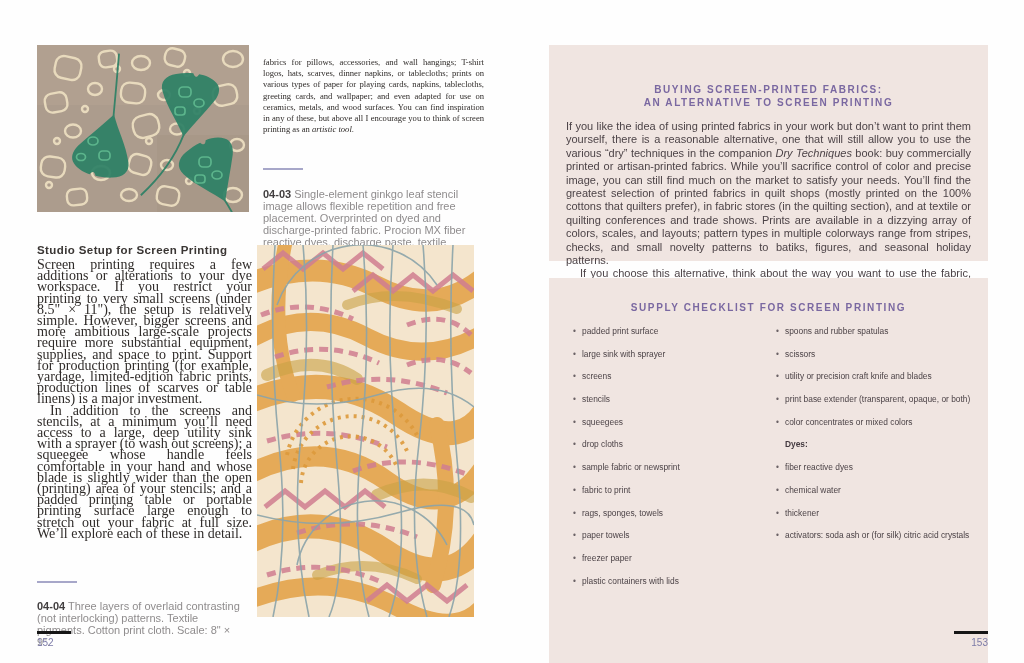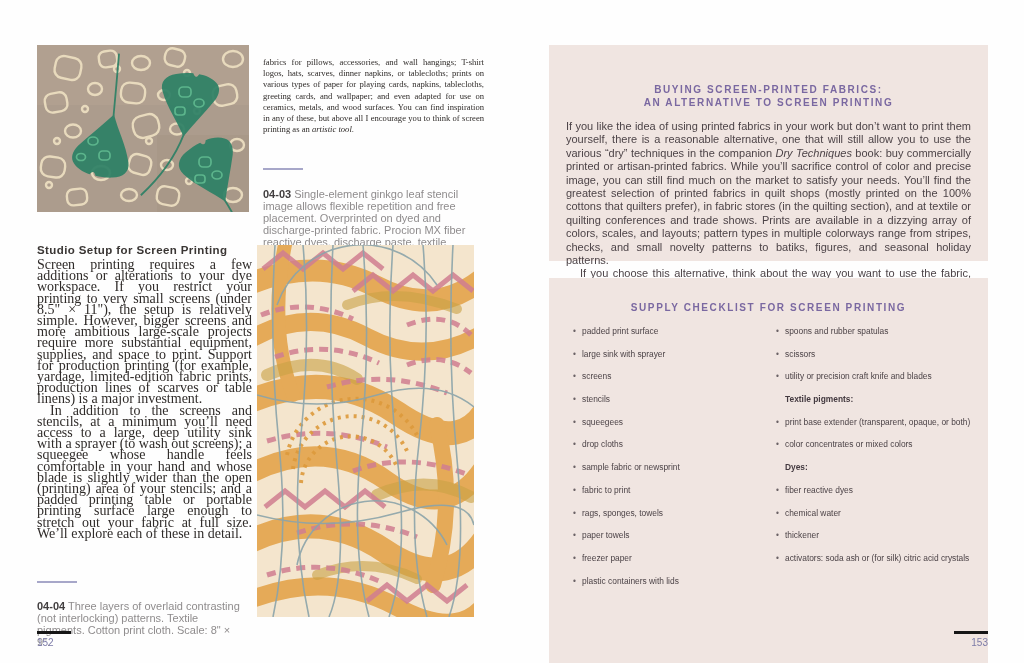--- a/index.html
+++ b/index.html
@@ -278,24 +278,20 @@
             <span class="item-text">spoons and rubber spatulas</span>
           </li>
           <li class="check-item bullet">
             <span class="bullet">•</span>
             <span class="item-text">scissors</span>
           </li>
           <li class="check-item bullet">
             <span class="bullet">•</span>
             <span class="item-text">utility or precision craft knife and blades</span>
           </li>
-          <li class="check-item subhead">
-            <span class="bullet">•</span>
-            <span class="item-text">Textile pigments:</span>
-          </li>
           <li class="check-item bullet">
             <span class="bullet">•</span>
             <span class="item-text">print base extender (transparent, opaque, or both)</span>
           </li>
           <li class="check-item bullet">
             <span class="bullet">•</span>
             <span class="item-text">color concentrates or mixed colors</span>
           </li>
           <li class="check-item subhead">
             <span class="bullet">•</span>

